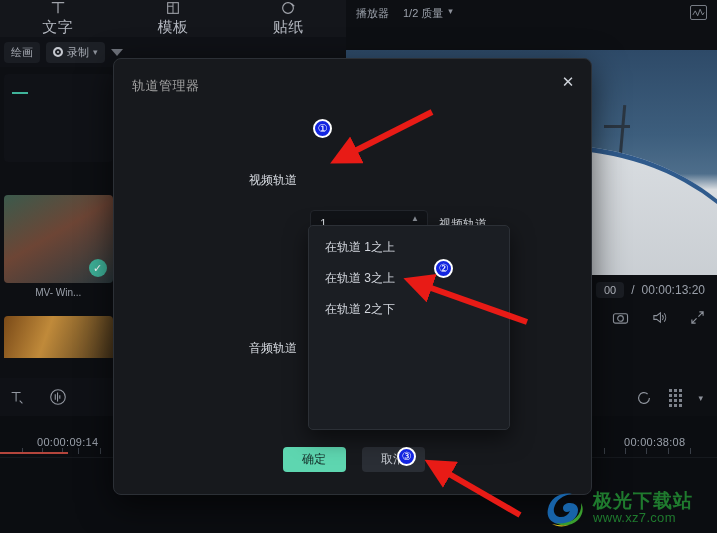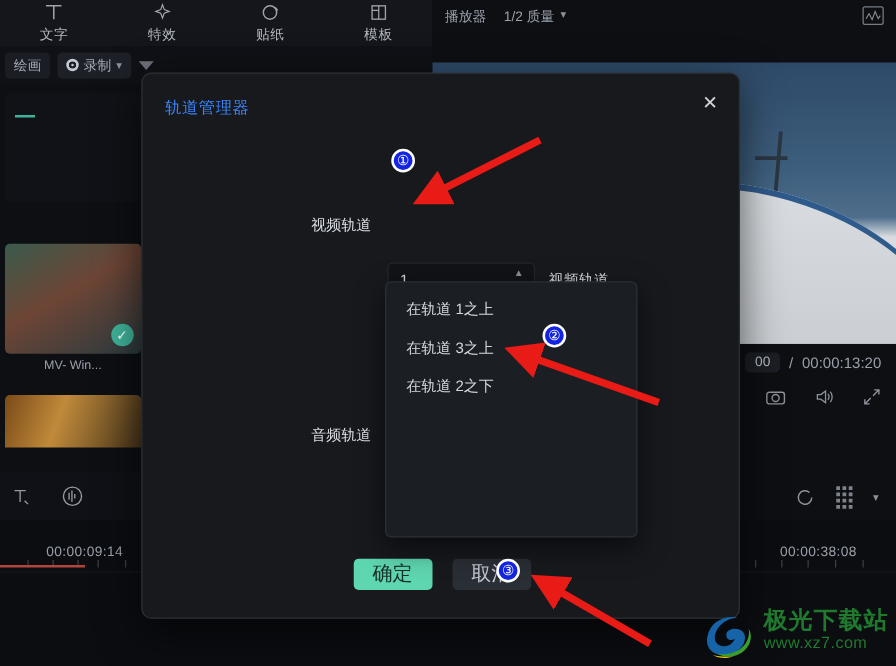--- a/index.html
+++ b/index.html
@@ -18,21 +18,21 @@
   }
   .top-toolbar {
     position: absolute; left: 0; top: 0; width: 346px; height: 37px;
     background: #14161b; display: flex; align-items: center;
   }
   .tt-item {
     flex: 1; display: flex; flex-direction: column; align-items: center;
     justify-content: center; gap: 2px; color: #b9bcc4; font-size: 11px;
   }
   .tt-icon { width: 18px; height: 16px; display: block; opacity: .85; }
-  .tt-label { font-size: 11px; color: #b4b8c0; letter-spacing: .5px; }
+  .tt-label { font-size: 15px; color: #b4b8c0; letter-spacing: .5px; }
 
   .second-bar {
     position: absolute; left: 0; top: 37px; width: 346px; height: 30px;
     background: #0f1116; display: flex; align-items: center; padding: 0 4px; gap: 6px;
   }
   .pill {
     height: 21px; border-radius: 4px; background: #1d2026; color: #a7abb4;
     font-size: 11px; display: flex; align-items: center; gap: 4px; padding: 0 7px;
   }
   .pill.ghost { background: #1a1d23; }
@@ -184,21 +184,21 @@
   .grid-dots { display: grid; grid-template-columns: repeat(3,3px); gap: 2px; }
   .grid-dots i { width: 3px; height: 3px; background: #7d828b; display: block; }
 
   
   .dialog {
     position: absolute; left: 113px; top: 58px; width: 479px; height: 437px;
     background: #17191d; border: 1px solid #2c3036; border-radius: 8px;
     box-shadow: 0 10px 34px rgba(0,0,0,.62);
   }
   .dlg-title {
-    position: absolute; left: 18px; top: 18px; font-size: 13px; color: #3b82f6;
+    position: absolute; left: 18px; top: 18px; font-size: 13px; color: #a3a3a3;
     letter-spacing: .5px;
   }
   .dlg-close {
     position: absolute; right: 12px; top: 12px; width: 22px; height: 22px;
     display: flex; align-items: center; justify-content: center;
     color: #cfd3da; font-size: 15px; cursor: pointer;
   }
   .sec-title { position: absolute; font-size: 12px; color: #d9dde3; }
   .fld-label {
     position: absolute; font-size: 12px; color: #aeb3bb; text-align: right; width: 62px;
@@ -230,38 +230,38 @@
     height: 31px; display: flex; align-items: center; padding: 0 16px;
     font-size: 12px; color: #d3d7de; cursor: pointer;
   }
   .dd-item.hover { background: #252930; }
 
   .btn-row {
     position: absolute; left: 0; bottom: 22px; width: 479px;
     display: flex; justify-content: center; gap: 16px;
   }
   .btn {
-    width: 63px; height: 25px; border-radius: 4px; font-size: 16px;
+    width: 63px; height: 25px; border-radius: 4px; font-size: 12px;
     display: flex; align-items: center; justify-content: center; cursor: pointer;
   }
   .btn-ok { background: #5ed6b0; color: #15302a; }
   .btn-cancel { background: #2a2e35; color: #c3c7ce; }
 
   
   .callout {
     position: absolute; width: 19px; height: 19px; border-radius: 50%;
     background: #1325e0; border: 2px solid #ffffff; color: #fff;
     font-size: 11px; display: flex; align-items: center; justify-content: center;
     z-index: 40;
   }
   .arrow-svg { position: absolute; left: 0; top: 0; pointer-events: none; z-index: 35; }
 
   
   .watermark {
-    position: absolute; right: 6px; bottom: 4px; display: flex; 
+    position: absolute; right: 24px; bottom: 4px; display: flex; align-items: center;
     gap: 5px; z-index: 50;
   }
   .wm-txt { display: flex; flex-direction: column; line-height: 1.05; }
   .wm-cn { font-size: 19px; font-weight: bold; color: #1f7a2e; letter-spacing: 1px; }
   .wm-url { font-size: 13px; color: #1f7a2e; letter-spacing: .3px; }
 </style>
 </head>
 <body>
 
 <div id="app">
@@ -270,37 +270,31 @@
 
     <div class="top-toolbar">
       <div class="tt-item">
         <svg class="tt-icon" viewBox="0 0 20 18">
           <path d="M3 3h14M10 3v12" stroke="#b9bcc4" stroke-width="1.4" fill="none"></path>
         </svg>
         <span class="tt-label">文字</span>
       </div>
       <div class="tt-item">
         <svg class="tt-icon" viewBox="0 0 20 18">
-          <path d="M10 2l1.6 4.4L16 8l-4.4 1.6L10 14l-1.6-4.4L4 8l4.4-1.6z" stroke="#b9bcc4" stroke-width="1.1" fill="none"></path>
-        </svg>
-        <span class="tt-label">特效</span>
+          <rect x="4" y="3" width="12" height="12" stroke="#b9bcc4" stroke-width="1.2" fill="none"></rect>
+          <path d="M10 3v12M4 7h6" stroke="#b9bcc4" stroke-width="1.1"></path>
+        </svg>
+        <span class="tt-label">模板</span>
       </div>
       <div class="tt-item">
         <svg class="tt-icon" viewBox="0 0 20 18">
           <circle cx="10" cy="9" r="6" stroke="#b9bcc4" stroke-width="1.3" fill="none"></circle>
           <path d="M14 4l3 3" stroke="#b9bcc4" stroke-width="1.3"></path>
         </svg>
         <span class="tt-label">贴纸</span>
-      </div>
-      <div class="tt-item">
-        <svg class="tt-icon" viewBox="0 0 20 18">
-          <rect x="4" y="3" width="12" height="12" stroke="#b9bcc4" stroke-width="1.2" fill="none"></rect>
-          <path d="M10 3v12M4 7h6" stroke="#b9bcc4" stroke-width="1.1"></path>
-        </svg>
-        <span class="tt-label">模板</span>
       </div>
     </div>
 
     <div class="second-bar">
       <div class="pill ghost">
         <span>绘画</span>
       </div>
       <div class="pill">
         <span class="rec-dot"></span>
         <span>录制</span>

